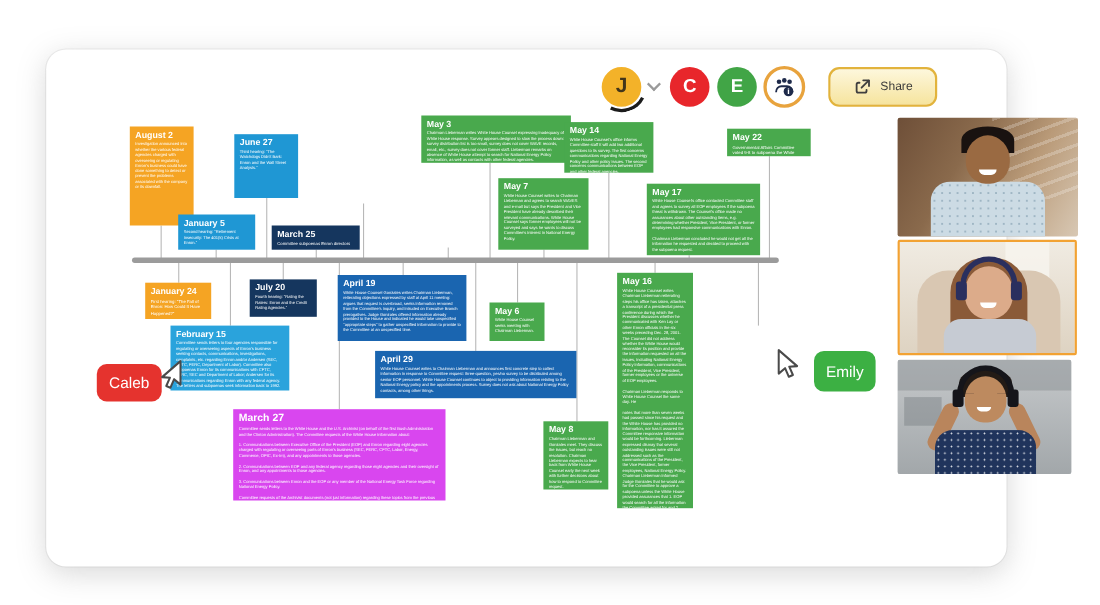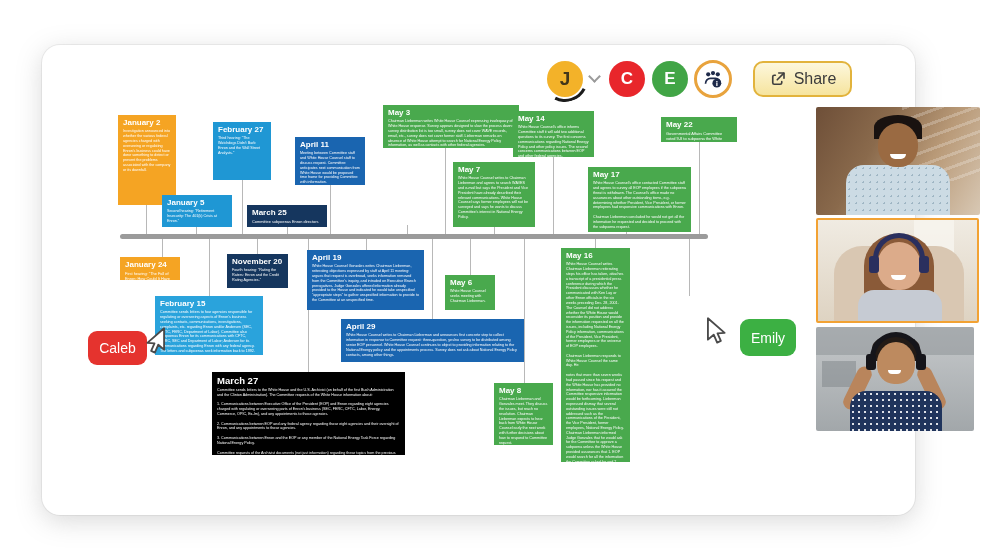--- a/index.html
+++ b/index.html
@@ -30,35 +30,35 @@
 
   
   .card { position:absolute; color:#fff; padding:4px 5px; overflow:hidden; z-index:3; }
   .card-date { font-weight:bold; font-size:8px; line-height:1.05; margin-bottom:2px; }
   .card-text { font-size:3.7px; line-height:1.3; white-space:pre-line; }
   .orange { background:#F5A423; }
   .lblue  { background:#1F97D4; }
   .lblue2 { background:#2AA3DC; }
   .mblue  { background:#1A65B0; }
   .navy   { background:#15365E; }
-  .dnavy  { background:#000000; }
+  .dnavy  { background:#d946ef; }
   .green  { background:#49A94D; }
 
   .c-jan2 {left:118px;top:115px;width:58px;height:90px}
   .c-feb5 {left:162px;top:195px;width:70px;height:32px}
   .c-feb27{left:213px;top:122px;width:58px;height:58px}
   .c-mar25{left:247px;top:205px;width:80px;height:22px}
   .c-apr11{left:295px;top:137px;width:70px;height:48px}
   .c-apr24{left:378px;top:165px;width:59px;height:60px}
   .c-may3 {left:383px;top:105px;width:136px;height:43px}
   .c-may7 {left:453px;top:162px;width:82px;height:65px}
   .c-may14{left:513px;top:111px;width:81px;height:46px}
   .c-may17{left:588px;top:167px;width:103px;height:65px}
   .c-may22{left:661px;top:117px;width:76px;height:25px}
-  .c-jan24{left:120px;top:257px;width:60px;height:23px}
+  .c-jan24{left:132px;top:257px;width:60px;height:33px}
   .c-mar20{left:227px;top:254px;width:61px;height:34px}
   .c-feb15{left:155px;top:296px;width:108px;height:59px}
   .c-apr19{left:307px;top:250px;width:117px;height:60px}
   .c-apr29{left:341px;top:319px;width:183px;height:43px}
   .c-may6 {left:445px;top:275px;width:50px;height:35px}
   .c-may8 {left:494px;top:383px;width:59px;height:62px}
   .c-may16{left:561px;top:248px;width:69px;height:214px}
   .c-may21{left:656px;top:296px;width:66px;height:44px}
   .c-mar27{left:212px;top:372px;width:193px;height:83px}
   .c-mar27 .card-date{font-size:9.5px}
@@ -84,21 +84,21 @@
   .chevron { position:absolute; z-index:8; left:590px; top:72px; width:9px; height:9px;
     border-right:2px solid #9a9a9a; border-bottom:2px solid #9a9a9a; transform:rotate(45deg); }
   .avatar-c { left:609px; top:61px; width:36px; height:36px; background:#E8262B; font-size:17px; }
   .avatar-e { left:652px; top:61px; width:36px; height:36px; background:#41A546; font-size:17px; }
   .group-btn { position:absolute; z-index:8; left:694px; top:60px; width:38px; height:38px;
     border-radius:50%; background:#fff; border:3px solid #E8A33D;
     display:flex; align-items:center; justify-content:center; }
   .share-btn { position:absolute; z-index:8; left:753px; top:61px; width:99px; height:36px;
     border-radius:10px; background:linear-gradient(#FDF7DC,#F6E49E); border:2px solid #E2B33C;
     display:flex; align-items:center; justify-content:center; gap:7px;
-    font-size:16px; color:#3b3b3b; cursor:pointer; }
+    font-size:11px; color:#3b3b3b; cursor:pointer; }
 
   
   .vt { position:absolute; z-index:9; overflow:hidden; border-radius:2px; }
   .vt > div { position:absolute; }
   .vt1 { left:816px; top:107px; width:164px; height:108px;
     background:linear-gradient(120deg,#6e4f38 0%,#8a6a4c 35%,#b99a78 65%,#d8c8b4 100%); }
   .vt1 .stairs { right:0; top:0; width:78px; height:74px; opacity:.45;
     background:repeating-linear-gradient(160deg, rgba(255,255,255,.5) 0 3px, transparent 3px 12px); }
   .vt1 .hair { left:58px; top:8px; width:48px; height:24px; background:#191210; border-radius:50% 50% 0 0; }
   .vt1 .head { left:62px; top:16px; width:40px; height:44px; background:#9a6a42; border-radius:50% 50% 45% 45%; }
@@ -161,39 +161,35 @@
   <div class="conn cn-apr29"></div>
   <div class="conn cn-may6"></div>
   <div class="conn cn-may8"></div>
   <div class="conn cn-may16"></div>
   <div class="conn cn-may21"></div>
   <div class="conn cn-mar27"></div>
 
   <div class="timeline-bar"></div>
 
   <div class="card orange c-jan2">
-    <div class="card-date">January 2</div>
+    <div class="card-date">August 2</div>
     <div class="card-text">Investigation announced into whether the various federal agencies charged with overseeing or regulating Enron's business could have done something to detect or prevent the problems associated with the company or its downfall.</div>
   </div>
   <div class="card lblue c-feb5">
     <div class="card-date">January 5</div>
     <div class="card-text">Second hearing: "Retirement Insecurity: The 401(k) Crisis at Enron."</div>
   </div>
   <div class="card lblue c-feb27">
-    <div class="card-date">February 27</div>
+    <div class="card-date">June 27</div>
     <div class="card-text">Third hearing: "The Watchdogs Didn't Bark: Enron and the Wall Street Analysts."</div>
   </div>
   <div class="card navy c-mar25">
     <div class="card-date">March 25</div>
     <div class="card-text">Committee subpoenas Enron directors</div>
   </div>
-  <div class="card mblue c-apr11">
-    <div class="card-date">April 11</div>
-    <div class="card-text">Meeting between Committee staff and White House Counsel staff to discuss request.  Committee anticipates next communication from White House would be proposed time frame for providing Committee with information.</div>
-  </div>
   <div class="card green c-may3">
     <div class="card-date">May 3</div>
     <div class="card-text">Chairman Lieberman writes White House Counsel expressing inadequacy of White House response.  Survey appears designed to slow the process down:  survey distribution list is too small, survey does not cover WAVE records, email, etc., survey does not cover former staff.  Lieberman remarks on absence of White House attempt to search for National Energy Policy information, as well as contacts with other federal agencies.</div>
   </div>
   <div class="card green c-may7">
     <div class="card-date">May 7</div>
     <div class="card-text">White House Counsel writes to Chairman Lieberman and agrees to search WAVES and e-mail but says the President and Vice President have already described their relevant communications.  White House Counsel says former employees will not be surveyed and says he wants to discuss Committee's interest in National Energy Policy.</div>
   </div>
   <div class="card green c-may14">
     <div class="card-date">May 14</div>
@@ -208,21 +204,21 @@
   <div class="card green c-may22">
     <div class="card-date">May 22</div>
     <div class="card-text">Governmental Affairs Committee voted 9-8 to subpoena the White House.</div>
   </div>
 
   <div class="card orange c-jan24">
     <div class="card-date">January 24</div>
     <div class="card-text">First hearing: "The Fall of Enron: How Could It Have Happened?"</div>
   </div>
   <div class="card navy c-mar20">
-    <div class="card-date">November 20</div>
+    <div class="card-date">July 20</div>
     <div class="card-text">Fourth hearing: "Rating the Raters: Enron and the Credit Rating Agencies."</div>
   </div>
   <div class="card lblue2 c-feb15">
     <div class="card-date">February 15</div>
     <div class="card-text">Committee sends letters to four agencies responsible for regulating or overseeing aspects of Enron's business seeking contacts, communications, investigations, complaints, etc. regarding Enron and/or Andersen (SEC, CFTC, FERC, Department of Labor).  Committee also subpoenas Enron for its communications with CFTC, FERC, SEC and Department of Labor; Andersen for its communications regarding Enron with any federal agency. The letters and subpoenas seek information back to 1992.</div>
   </div>
   <div class="card mblue c-apr19">
     <div class="card-date">April 19</div>
     <div class="card-text">White House Counsel Gonzales writes Chairman Lieberman, reiterating objections expressed by staff at April 11 meeting: argues that request is overbroad, seeks information removed from the Committee's inquiry, and intruded on Executive Branch prerogatives.  Judge Gonzales offered information already provided to the House and indicated he would take unspecified "appropriate steps" to gather unspecified information to provide to the Committee at an unspecified time.</div>
   </div>

